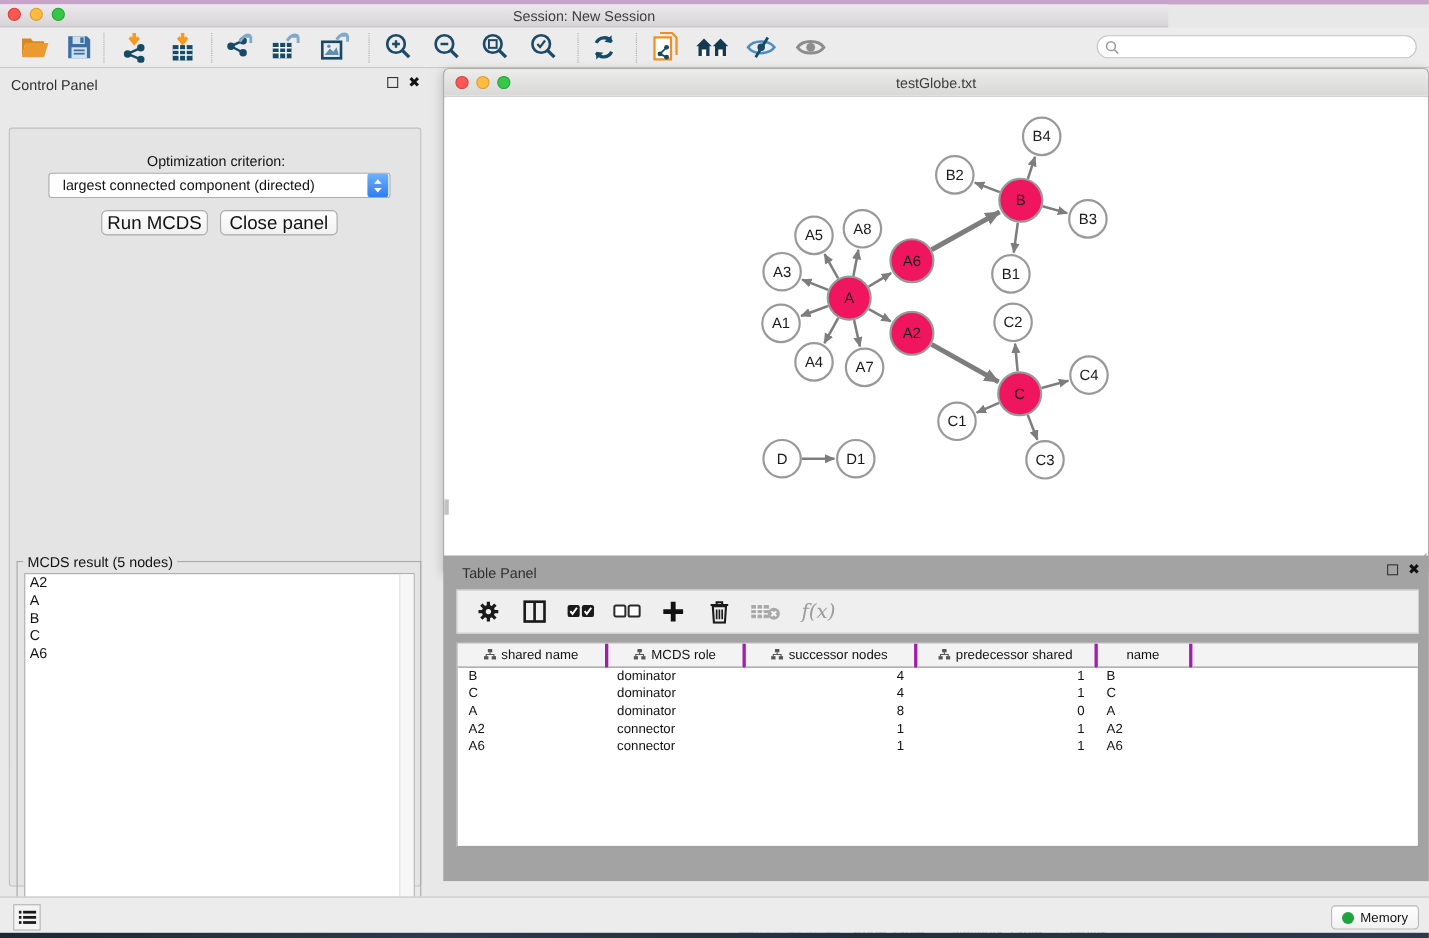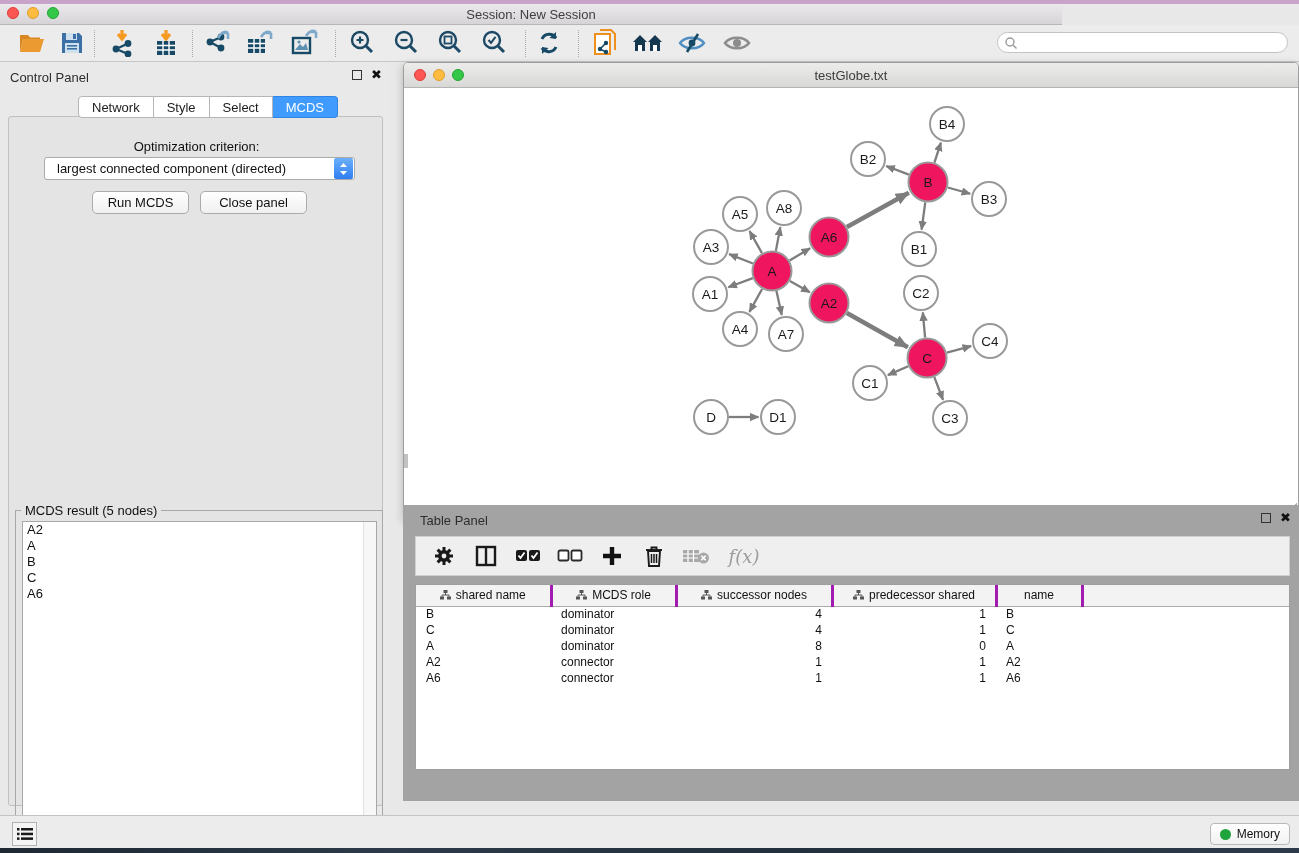--- a/index.html
+++ b/index.html
@@ -49,21 +49,21 @@
   .cp-tab.active { background:#3f9bfd; border-color:#2f84e4; color:#fff; }
   .opt-label { position:absolute; left:0; top:76px; width:375px; text-align:center; font-size:13px; color:#111; }
   .dropdown { position:absolute; left:35px; top:94px; width:311px; height:23px; background:#fff;
     border:1px solid #ababab; border-radius:3px; display:flex; align-items:center; }
   .dropdown .dd-text { font-size:13px; color:#111; padding-left:12px; flex:1; }
   .dd-stepper { width:19px; height:21px; margin-right:1px; border-radius:2px;
     background:linear-gradient(#6cb0fd,#2e7ef2); display:flex; flex-direction:column;
     align-items:center; justify-content:center; color:#fff; }
   .dd-stepper svg { display:block; }
   .cp-btn { position:absolute; top:128px; height:23px; background:linear-gradient(#ffffff,#f0f0f0);
-    border:1px solid #ababab; border-radius:5px; font-size:13px; color:#111;
+    border:1px solid #ababab; border-radius:5px; font-size:17px; color:#111;
     display:flex; align-items:center; justify-content:center; }
   .run-btn { left:83px; width:97px; }
   .closep-btn { left:191px; width:107px; }
   .fieldset { position:absolute; left:6px; top:393px; width:368px; height:343px;
     border:1px solid #a8a8a8; }
   .fieldset .legend { position:absolute; left:5px; top:-8px; background:#e4e4e4; padding:0 4px;
     font-size:13px; color:#111; }
   .mcds-list { position:absolute; left:6px; top:10px; width:355px; height:326px; background:#fff;
     border:1px solid #a8a8a8; overflow:hidden; }
   .mcds-scroll { position:absolute; right:0; top:0; width:13px; height:100%;
@@ -276,26 +276,20 @@
 
 <div class="workspace">
 
   <div class="control-panel">
     <div class="cp-header">
       <div class="cp-title">Control Panel</div>
       <div class="panel-btns">
         <div class="float-btn"></div>
         <div class="close-btn">✖</div>
       </div>
-    </div>
-    <div class="cp-tabs">
-      <div class="cp-tab">Network</div>
-      <div class="cp-tab">Style</div>
-      <div class="cp-tab">Select</div>
-      <div class="cp-tab active">MCDS</div>
     </div>
     <div class="cp-content">
       <div class="opt-label" style="top:22px">Optimization criterion:</div>
       <div class="dropdown" style="top:40px">
         <div class="dd-text">largest connected component (directed)</div>
         <div class="dd-stepper">
           <svg width="9" height="14" viewBox="0 0 9 14">
               <path d="M4.5 1 L8 5 H1 Z" fill="#fff"></path>
               <path d="M4.5 13 L1 9 H8 Z" fill="#fff"></path>
             </svg>

